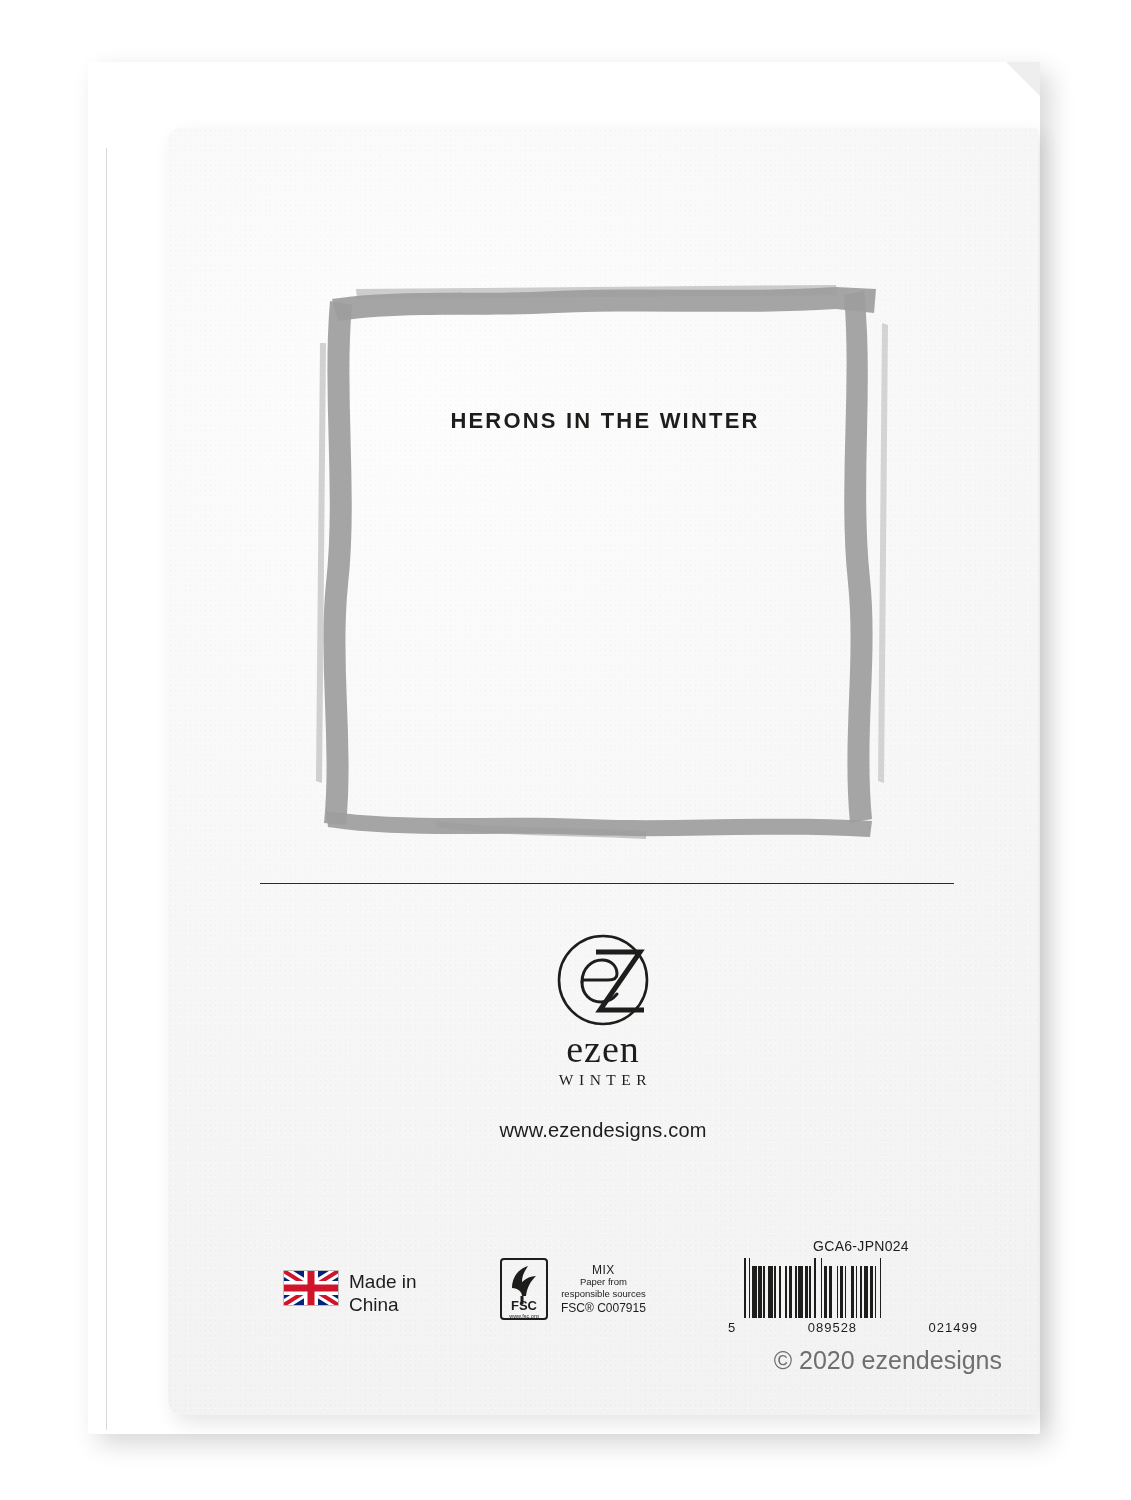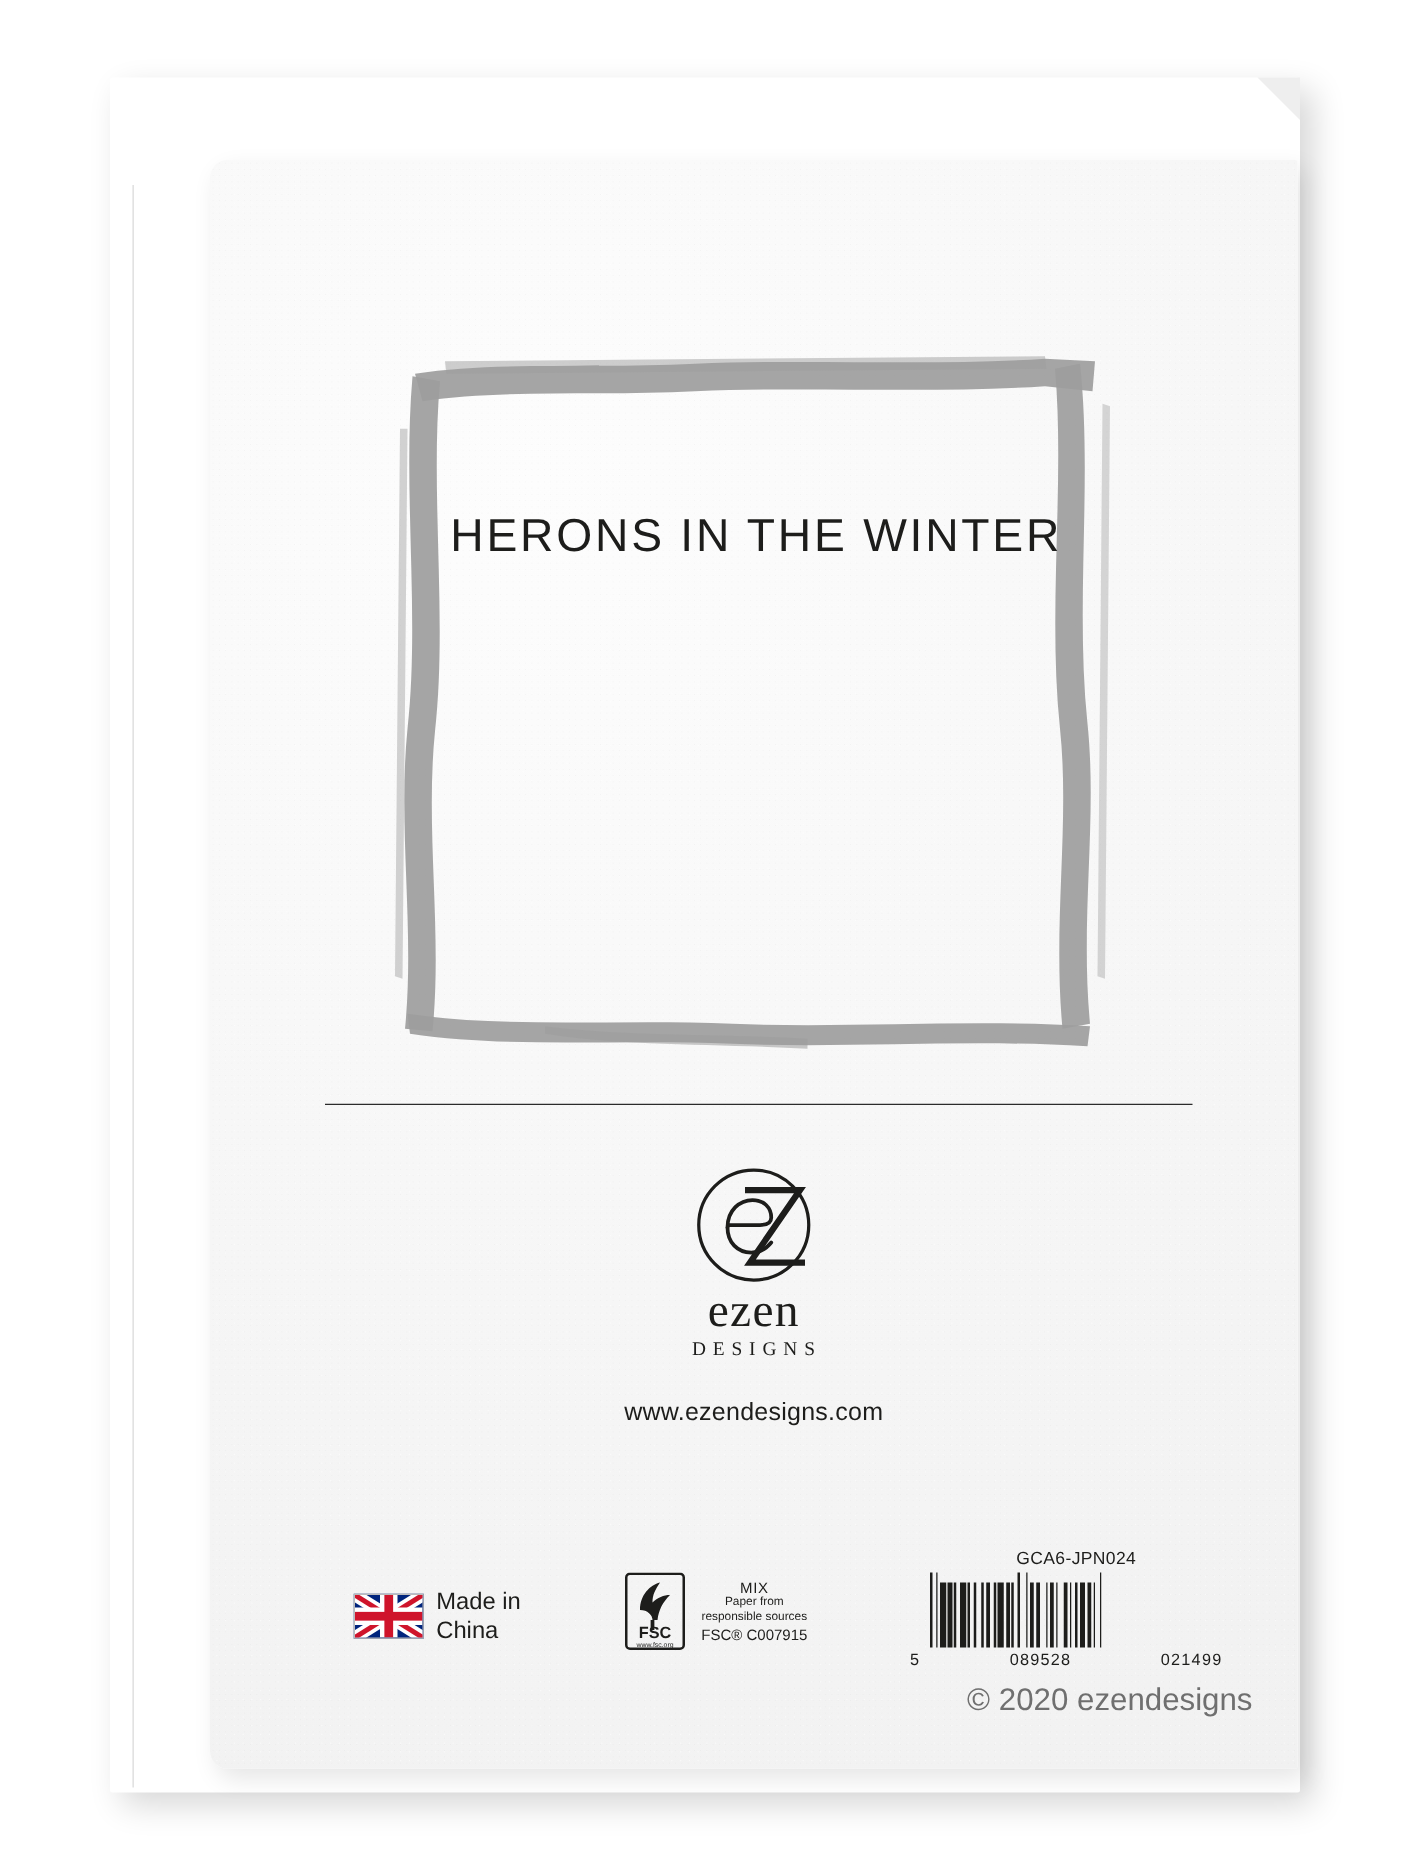--- a/index.html
+++ b/index.html
@@ -91,23 +91,23 @@
   
   .text-block {
     position: absolute;
     left: 148px;
     top: 280px;
     width: 578px;
     text-align: center;
     color: #231f20;
   }
   .card-title {
-    font-size: 37px;
+    font-size: 22px;
     letter-spacing: 2.2px;
-    font-weight: 400;
+    font-weight: 700;
     color: #1d1d1b;
     margin: 0 0 44px 0;
     white-space: nowrap;
   }
   .card-body {
     font-size: 22.5px;
     line-height: 33px;
     color: #1d1d1b;
     margin: 0 auto;
     width: 470px;
@@ -165,21 +165,21 @@
     width: 870px;
     height: 180px;
   }
 
   
   .made-in {
     position: absolute;
     left: 115px;
     top: 42px;
     display: flex;
-    align-items: center;
+    align-items: flex-start;
     gap: 10px;
   }
   .flag {
     width: 54px;
     height: 34px;
     position: relative;
     overflow: hidden;
     border: 0.5px solid #bbb;
     background: #00247d;
   }
@@ -338,21 +338,21 @@
         <svg width="118" height="108" viewBox="0 0 118 108" xmlns="http://www.w3.org/2000/svg">
           <circle cx="59" cy="52" r="44" fill="none" stroke="#1d1d1b" stroke-width="2.6"></circle>
 
           <path d="M38,54 C38,40 48,32 58,32 C67,32 73,38 73,46 C73,50 70,52 64,52 L40,52" fill="none" stroke="#1d1d1b" stroke-width="3" stroke-linecap="round"></path>
           <path d="M38,54 C38,66 46,74 57,74 C64,74 69,71 73,66" fill="none" stroke="#1d1d1b" stroke-width="3" stroke-linecap="round"></path>
 
           <path d="M52,24 L96,24 L56,82 L100,82" fill="none" stroke="#1d1d1b" stroke-width="5" stroke-linejoin="miter"></path>
         </svg>
       </div>
       <div class="logo-word">ezen</div>
-      <div class="logo-sub">DESIGNS</div>
+      <div class="logo-sub">WINTER</div>
       <div class="website">www.ezendesigns.com</div>
     </div>
 
     <div class="bottom-strip">
 
       <div class="made-in">
         <div class="flag">
           <div class="d-white-1"></div>
           <div class="d-white-2"></div>
           <div class="d-red-1"></div>

